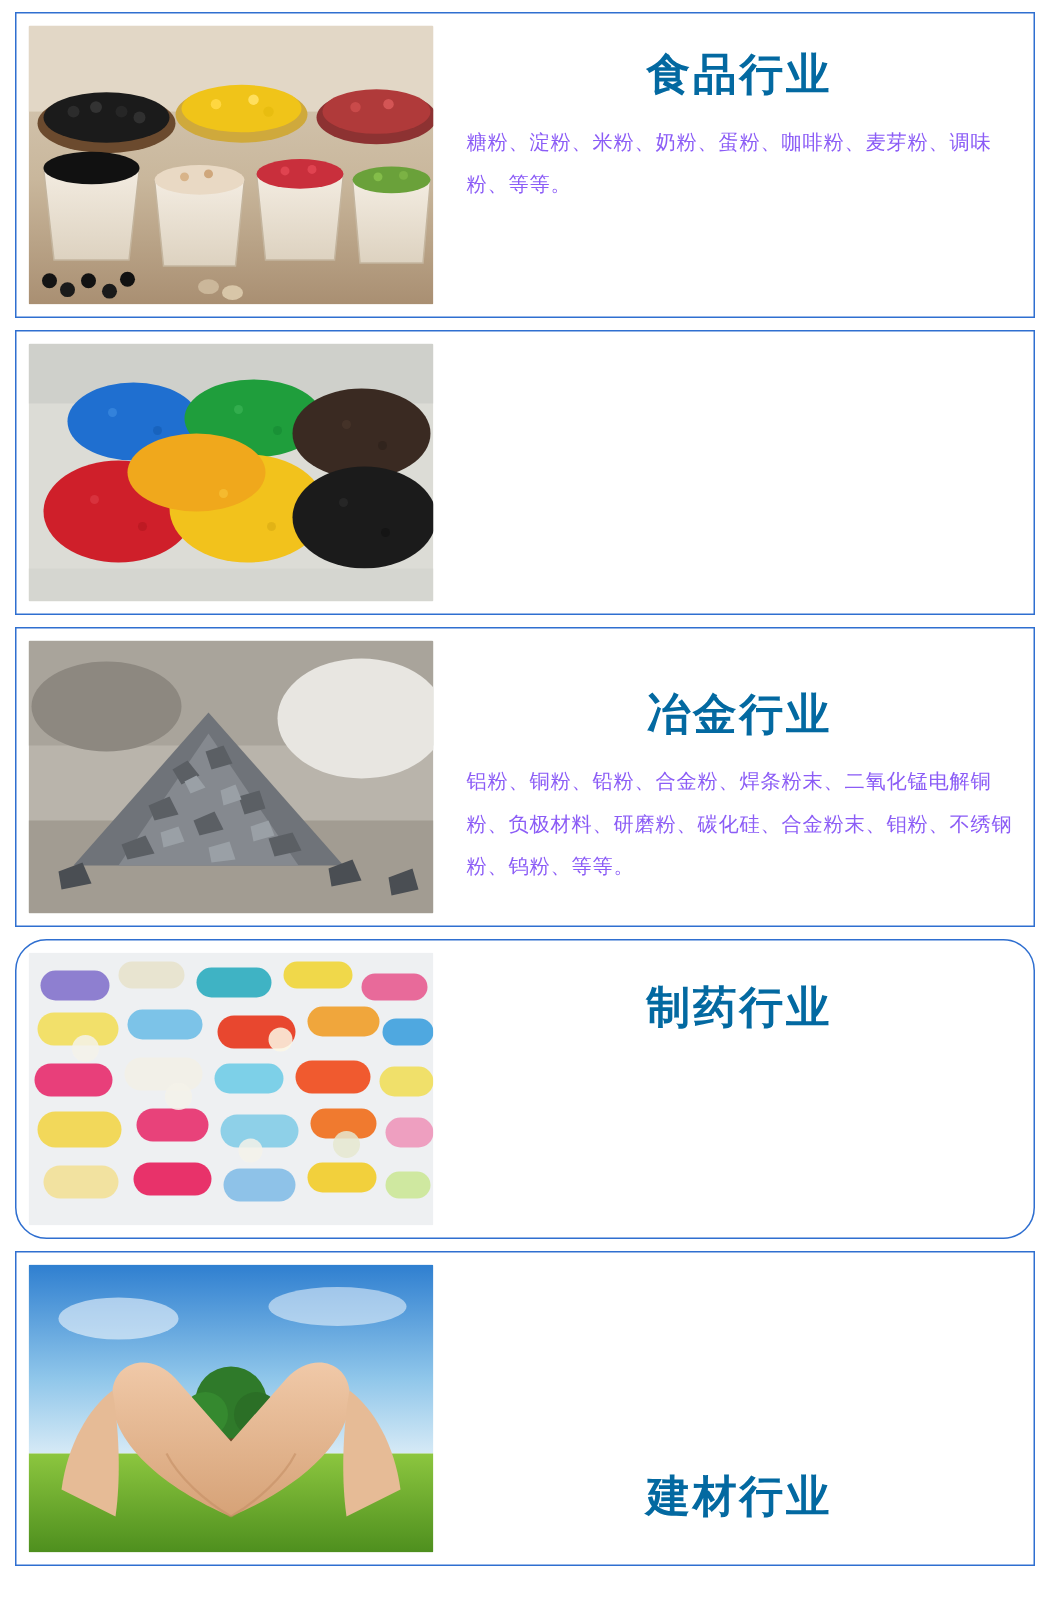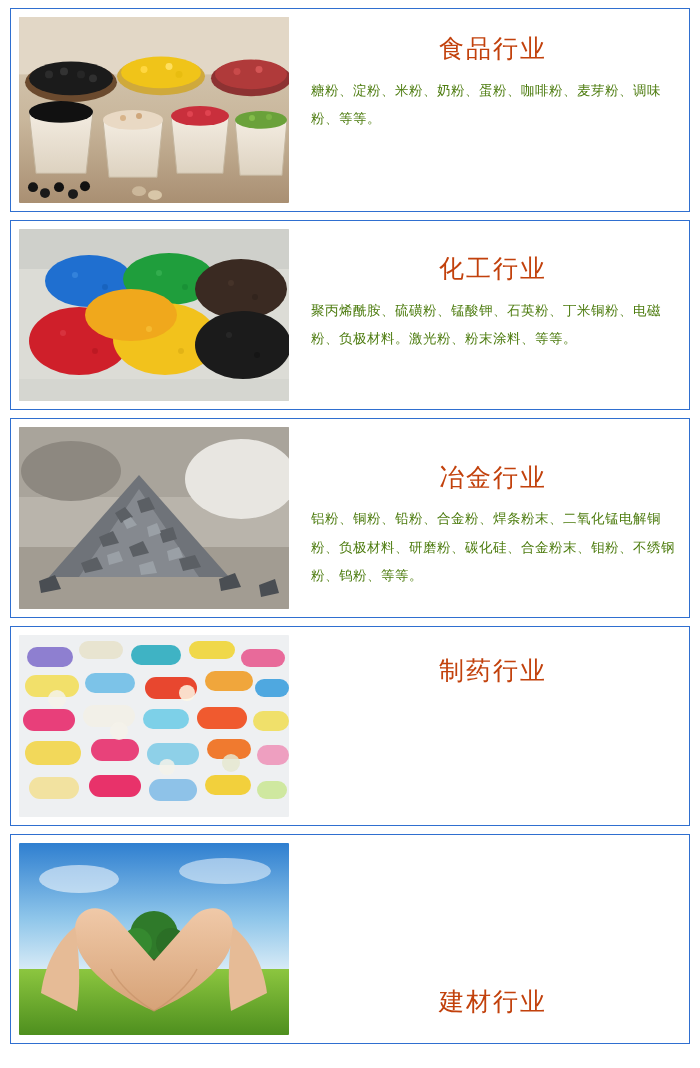--- a/index.html
+++ b/index.html
@@ -31,51 +31,51 @@
     margin-bottom: 8px;
     background: #ffffff;
     padding: 8px;
     overflow: hidden;
   }
   .card:last-child { margin-bottom: 0; }
 
   .card-1 { height: 204px; }
   .card-2 { height: 190px; }
   .card-3 { height: 200px; align-items: center; }
-  .card-4 { height: 200px; }
+  .card-4 { height: 200px; border-radius: 21px; }
   .card-5 { height: 210px; align-items: flex-end; }
 
   .thumb {
     width: 270px;
     flex: 0 0 270px;
     height: 100%;
     border-radius: 1px;
     overflow: hidden;
     position: relative;
   }
   .thumb svg { display: block; width: 100%; height: 100%; }
 
   .content {
     flex: 1 1 auto;
     padding: 4px 6px 4px 22px;
     display: flex;
     flex-direction: column;
     box-sizing: border-box;
   }
   .card-title {
-    color: #c2410c;
-    font-size: 25px;
-    font-weight: normal;
+    color: #0369a1;
+    font-size: 29px;
+    font-weight: bold;
     text-align: center;
     letter-spacing: 2px;
     margin: 8px 0 14px 0;
     line-height: 1.1;
   }
   .card-desc {
-    color: #4d7c0f;
+    color: #8b5cf6;
     font-size: 13.5px;
     line-height: 2.1;
     text-align: left;
     letter-spacing: 0.5px;
   }
   .card-5 .content { justify-content: flex-start; }
   .card-5 .card-title { margin-top: 22px; margin-bottom: 16px; }
   .card-4 .card-title { margin-top: 18px; }
   .card-1 .card-title { margin-top: 14px; }
   .card-2 .card-title { margin-top: 22px; }
@@ -172,24 +172,20 @@
             <circle cx="236" cy="68" r="3" fill="#241a14"></circle>
           <circle cx="44" cy="104" r="3" fill="#e85661"></circle>
             <circle cx="76" cy="122" r="3" fill="#9e1018"></circle>
           <circle cx="130" cy="100" r="3" fill="#ffdc55"></circle>
             <circle cx="162" cy="122" r="3" fill="#c69a0c"></circle>
           <circle cx="210" cy="106" r="3" fill="#3d3d3d"></circle>
             <circle cx="238" cy="126" r="3" fill="#0a0a0a"></circle>
         </g>
         <rect x="0" y="150" width="270" height="22" fill="#d5d6d0"></rect>
       </svg>
-    </div>
-    <div class="content">
-      <div class="card-title">化工行业</div>
-      <div class="card-desc">聚丙烯酰胺、硫磺粉、锰酸钾、石英粉、丁米铜粉、电磁粉、负极材料。激光粉、粉末涂料、等等。</div>
     </div>
   </div>
 
   <div class="card card-3">
     <div class="thumb">
       <svg viewBox="0 0 270 182" preserveAspectRatio="none" aria-hidden="true">
         <rect x="0" y="0" width="270" height="182" fill="#b9b4ab"></rect>
         <rect x="0" y="0" width="270" height="70" fill="#a9a49b"></rect>
         <ellipse cx="222" cy="52" rx="56" ry="40" fill="#e8e6e1"></ellipse>
         <ellipse cx="52" cy="44" rx="50" ry="30" fill="#8d8880"></ellipse>

